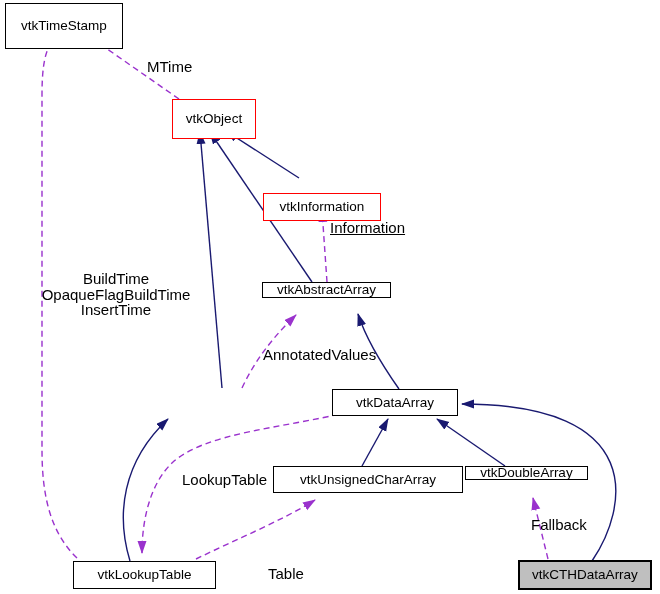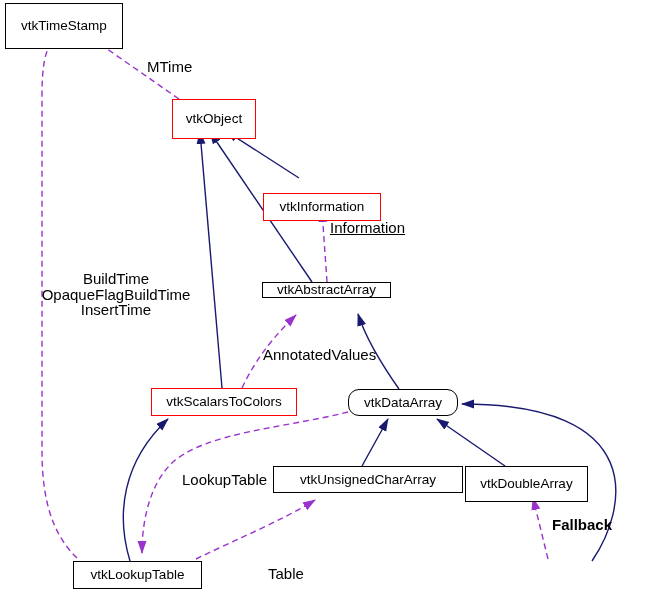--- a/index.html
+++ b/index.html
@@ -56,29 +56,29 @@
     <path class="edge-use" d="M 242,388 C 256,358 276,334 296,315" marker-end="url(#ah-use)"></path>
     <path class="edge-use" d="M 348,412 C 285,428 205,432 172,463 C 150,484 142,520 142,553" marker-end="url(#ah-use)"></path>
     <path class="edge-use" d="M 196,559 C 235,540 283,520 315,500" marker-end="url(#ah-use)"></path>
     <path class="edge-use" d="M 548,559 L 533,498" marker-end="url(#ah-use)"></path>
   </svg>
 
   <div class="node" style="left:5px;   top:3px;   width:118px; height:46px;">vtkTimeStamp</div>
   <div class="node red" style="left:172px; top:99px;  width:84px;  height:40px;">vtkObject</div>
   <div class="node red" style="left:263px; top:178px; width:118px; height:28px;margin-top:15px;">vtkInformation</div>
   <div class="node" style="left:262px; top:282px; width:129px; height:16px;">vtkAbstractArray</div>
-  <div class="node red" style="left:151px; top:388px; width:146px; height:28px;">vtkScalarsToColors</div>
-  <div class="node" style="left:348px; top:389px; width:110px; height:27px;border-radius:11px;">vtkDataArray</div>
+  <div class="node" style="left:332px; top:389px; width:126px; height:27px;">vtkDataArray</div>
   <div class="node" style="left:273px; top:466px; width:190px; height:27px;">vtkUnsignedCharArray</div>
-  <div class="node" style="left:465px; top:466px; width:123px; height:36px;">vtkDoubleArray</div>
-  <div class="node" style="left:73px;  top:561px; width:129px; height:28px;">vtkLookupTable</div>
+  <div class="node" style="left:465px; top:466px; width:123px; height:14px;">vtkDoubleArray</div>
+  <div class="node" style="left:73px;  top:561px; width:143px; height:28px;">vtkLookupTable</div>
+  <div class="node main" style="left:518px; top:560px; width:134px; height:30px;">vtkCTHDataArray</div>
 
   <div class="elabel" style="left:147px; top:59px;">MTime</div>
   <div class="elabel multi" style="left:41px; top:271px; width:150px;">BuildTime
 OpaqueFlagBuildTime
 InsertTime</div>
   <div class="elabel" style="left:330px; top:220px;text-decoration:underline;">Information</div>
   <div class="elabel" style="left:263px; top:347px;">AnnotatedValues</div>
   <div class="elabel" style="left:182px; top:472px;">LookupTable</div>
   <div class="elabel" style="left:268px; top:519px;margin-top:47px;">Table</div>
-  <div class="elabel" style="left:552px; top:517px;font-weight:bold;">Fallback</div>
+  <div class="elabel" style="left:531px; top:517px;">Fallback</div>
 
 </div>
 
 </body></html>

